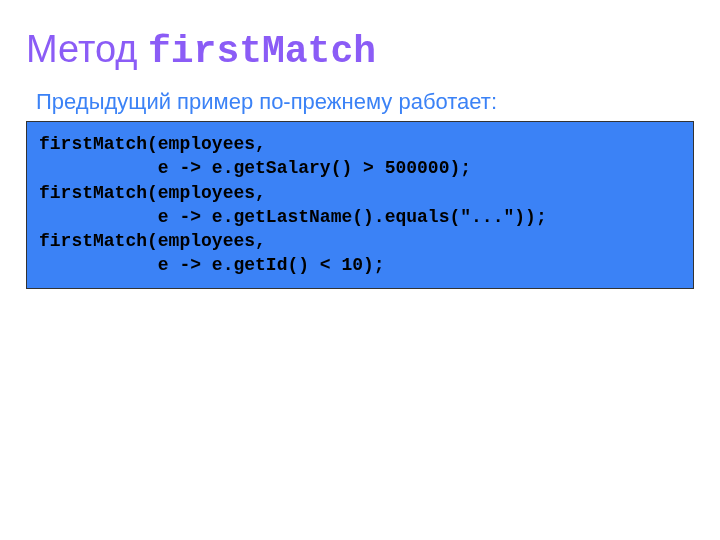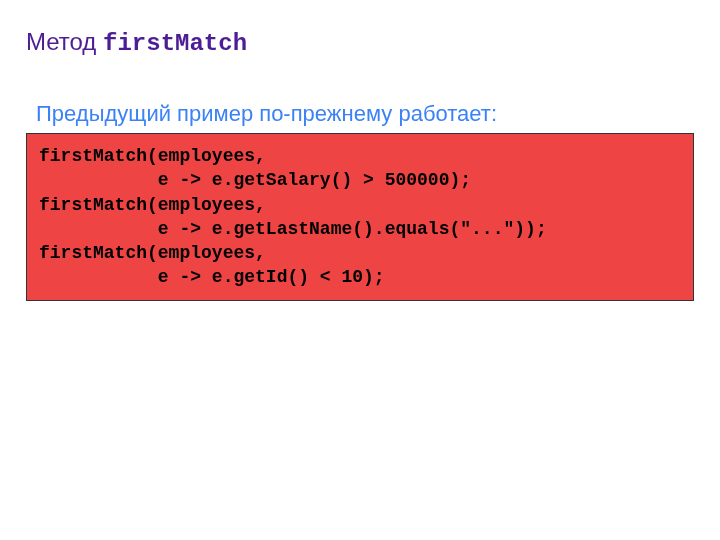--- a/index.html
+++ b/index.html
@@ -12,36 +12,36 @@
     color: #000;
   }
   .slide {
     width: 720px;
     height: 540px;
     position: relative;
     box-sizing: border-box;
     padding: 28px 26px 0 26px;
   }
   .title {
-    font-size: 24px;
-    color: #4c1d95;
-    margin: 0 0 44px 0;
+    font-size: 38px;
+    color: #8b5cf6;
+    margin: 0 0 16px 0;
     font-weight: normal;
   }
   .title .mono {
     font-family: "Courier New", Courier, monospace;
     font-weight: bold;
   }
   .subtitle {
     font-size: 22px;
     color: #3b82f6;
     margin: 0 0 6px 10px;
   }
   .codebox {
-    background: #ef4444;
+    background: #3b82f6;
     border: 1px solid #333;
     padding: 10px 12px;
     font-family: "Courier New", Courier, monospace;
     font-size: 18px;
     line-height: 1.35;
     white-space: pre;
     margin: 0 0 0 0;
     font-weight: bold;
   }
 </style>

